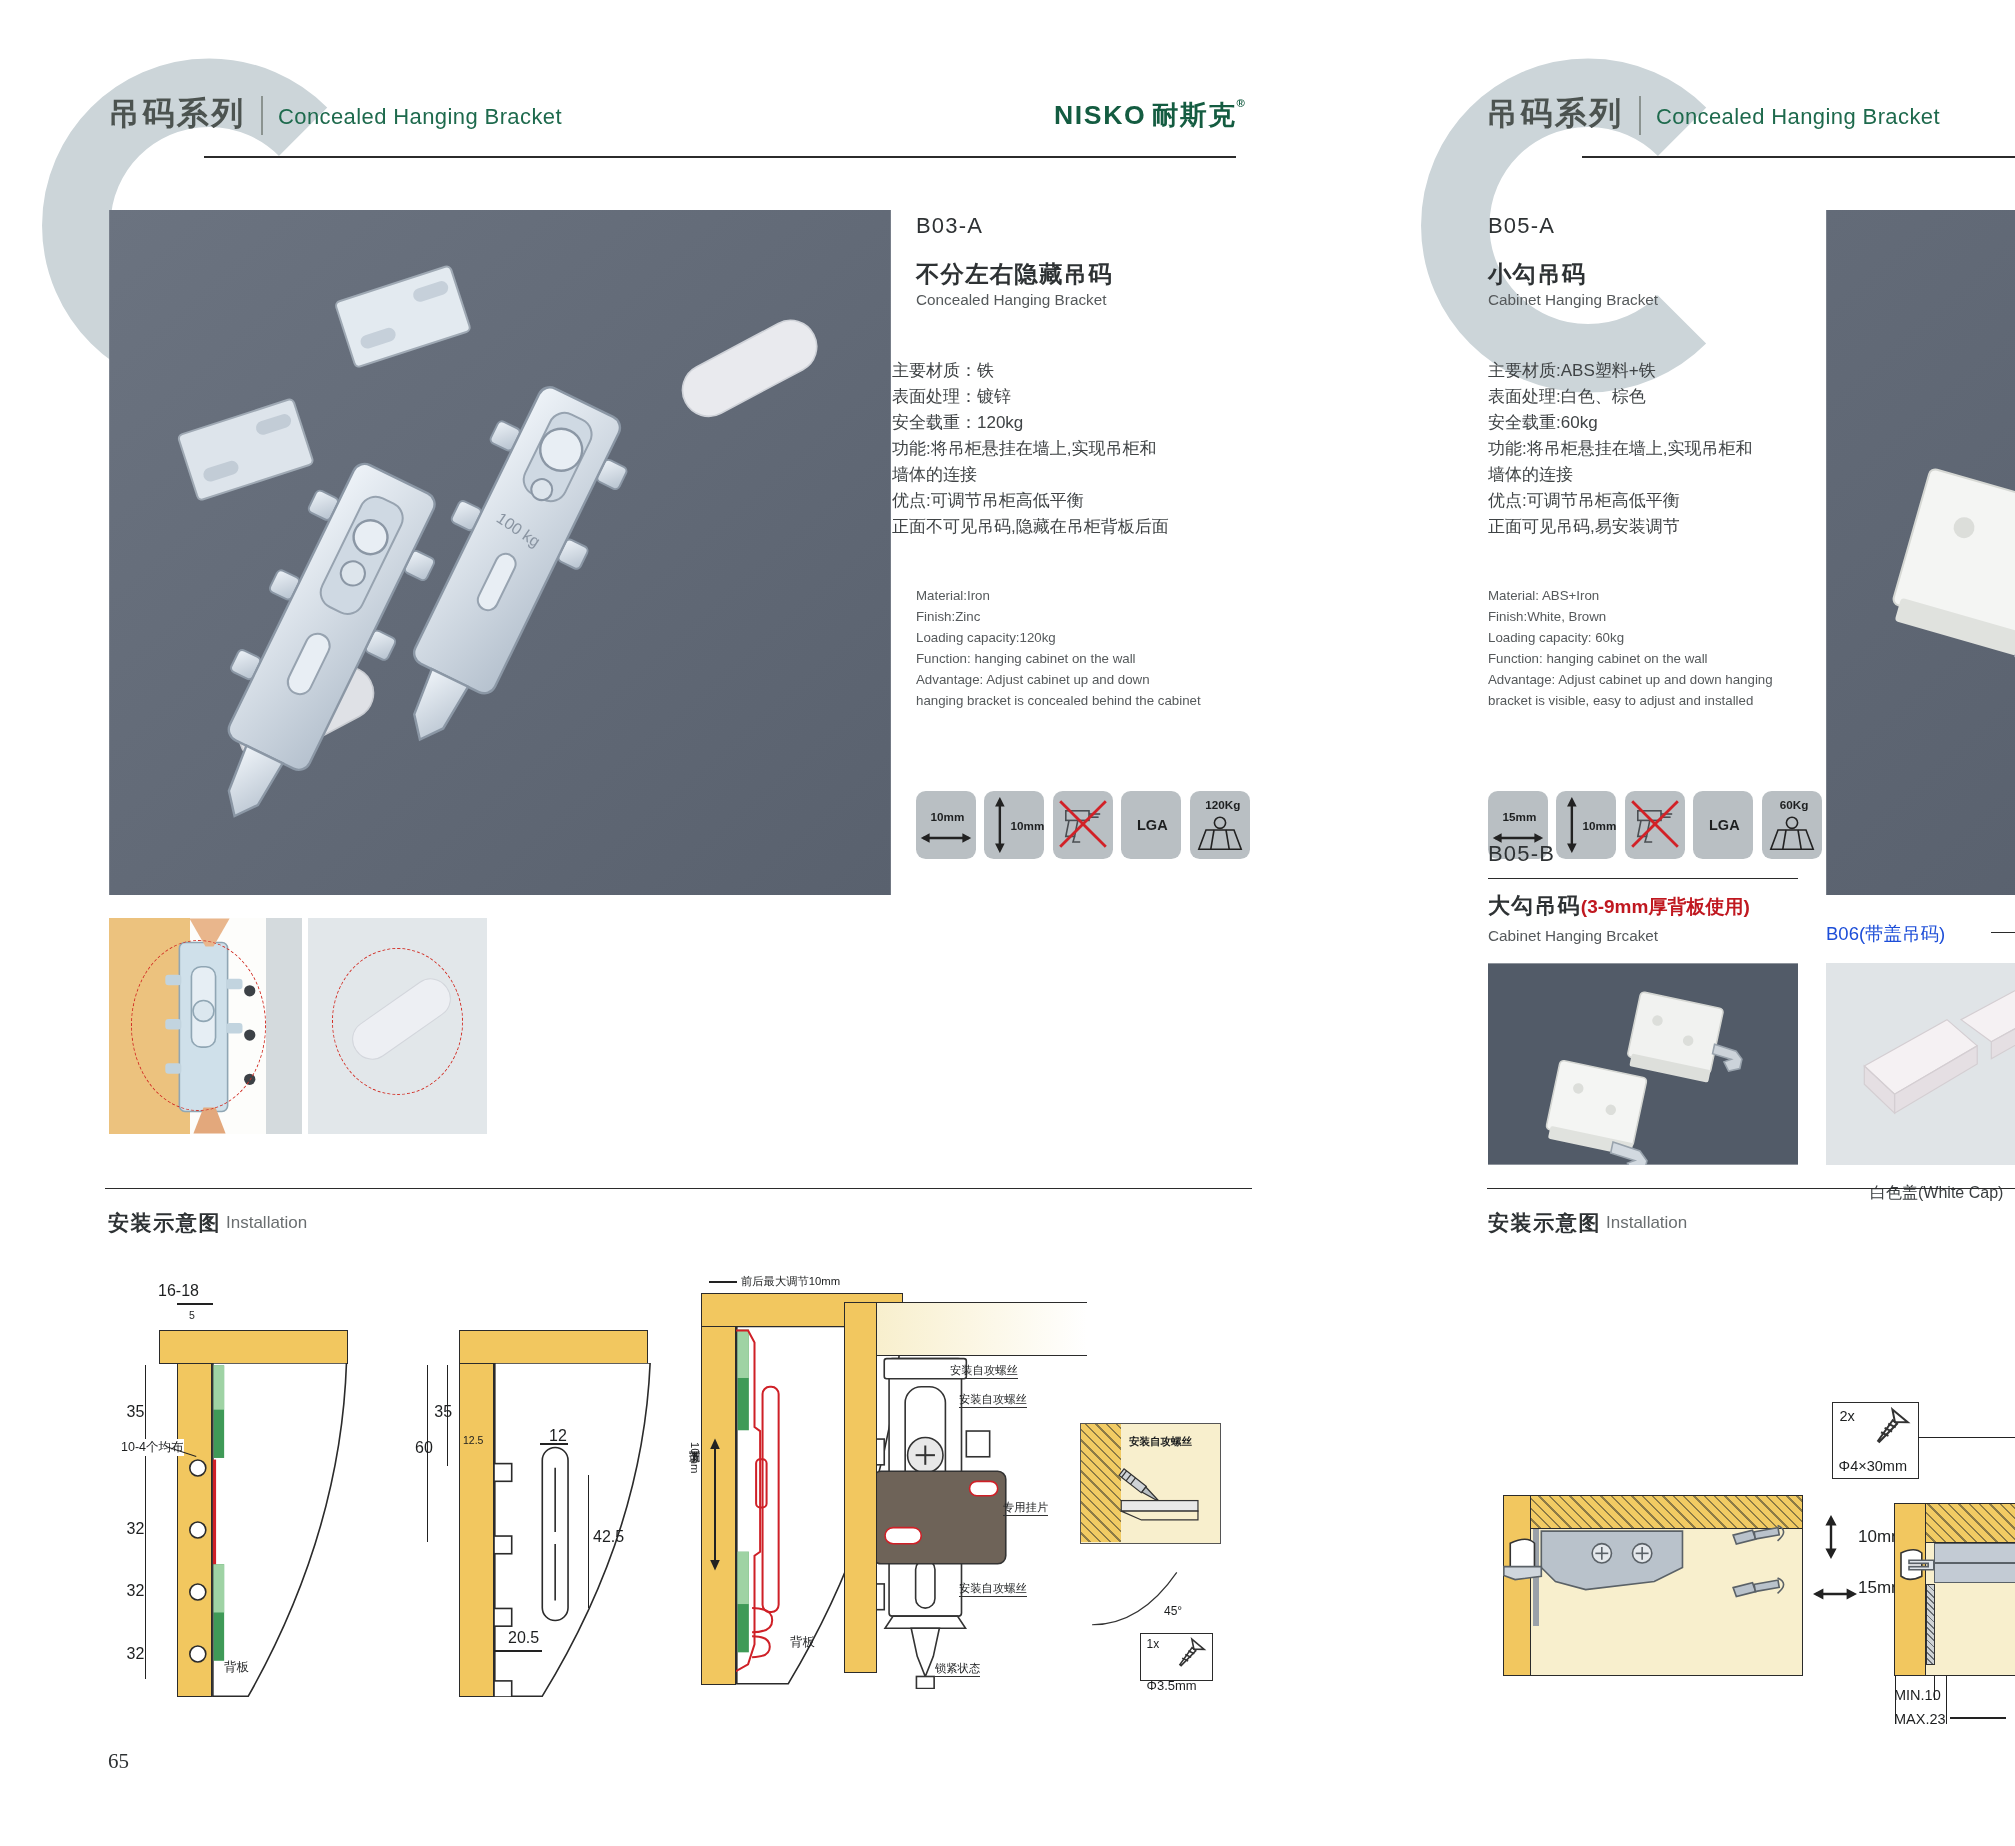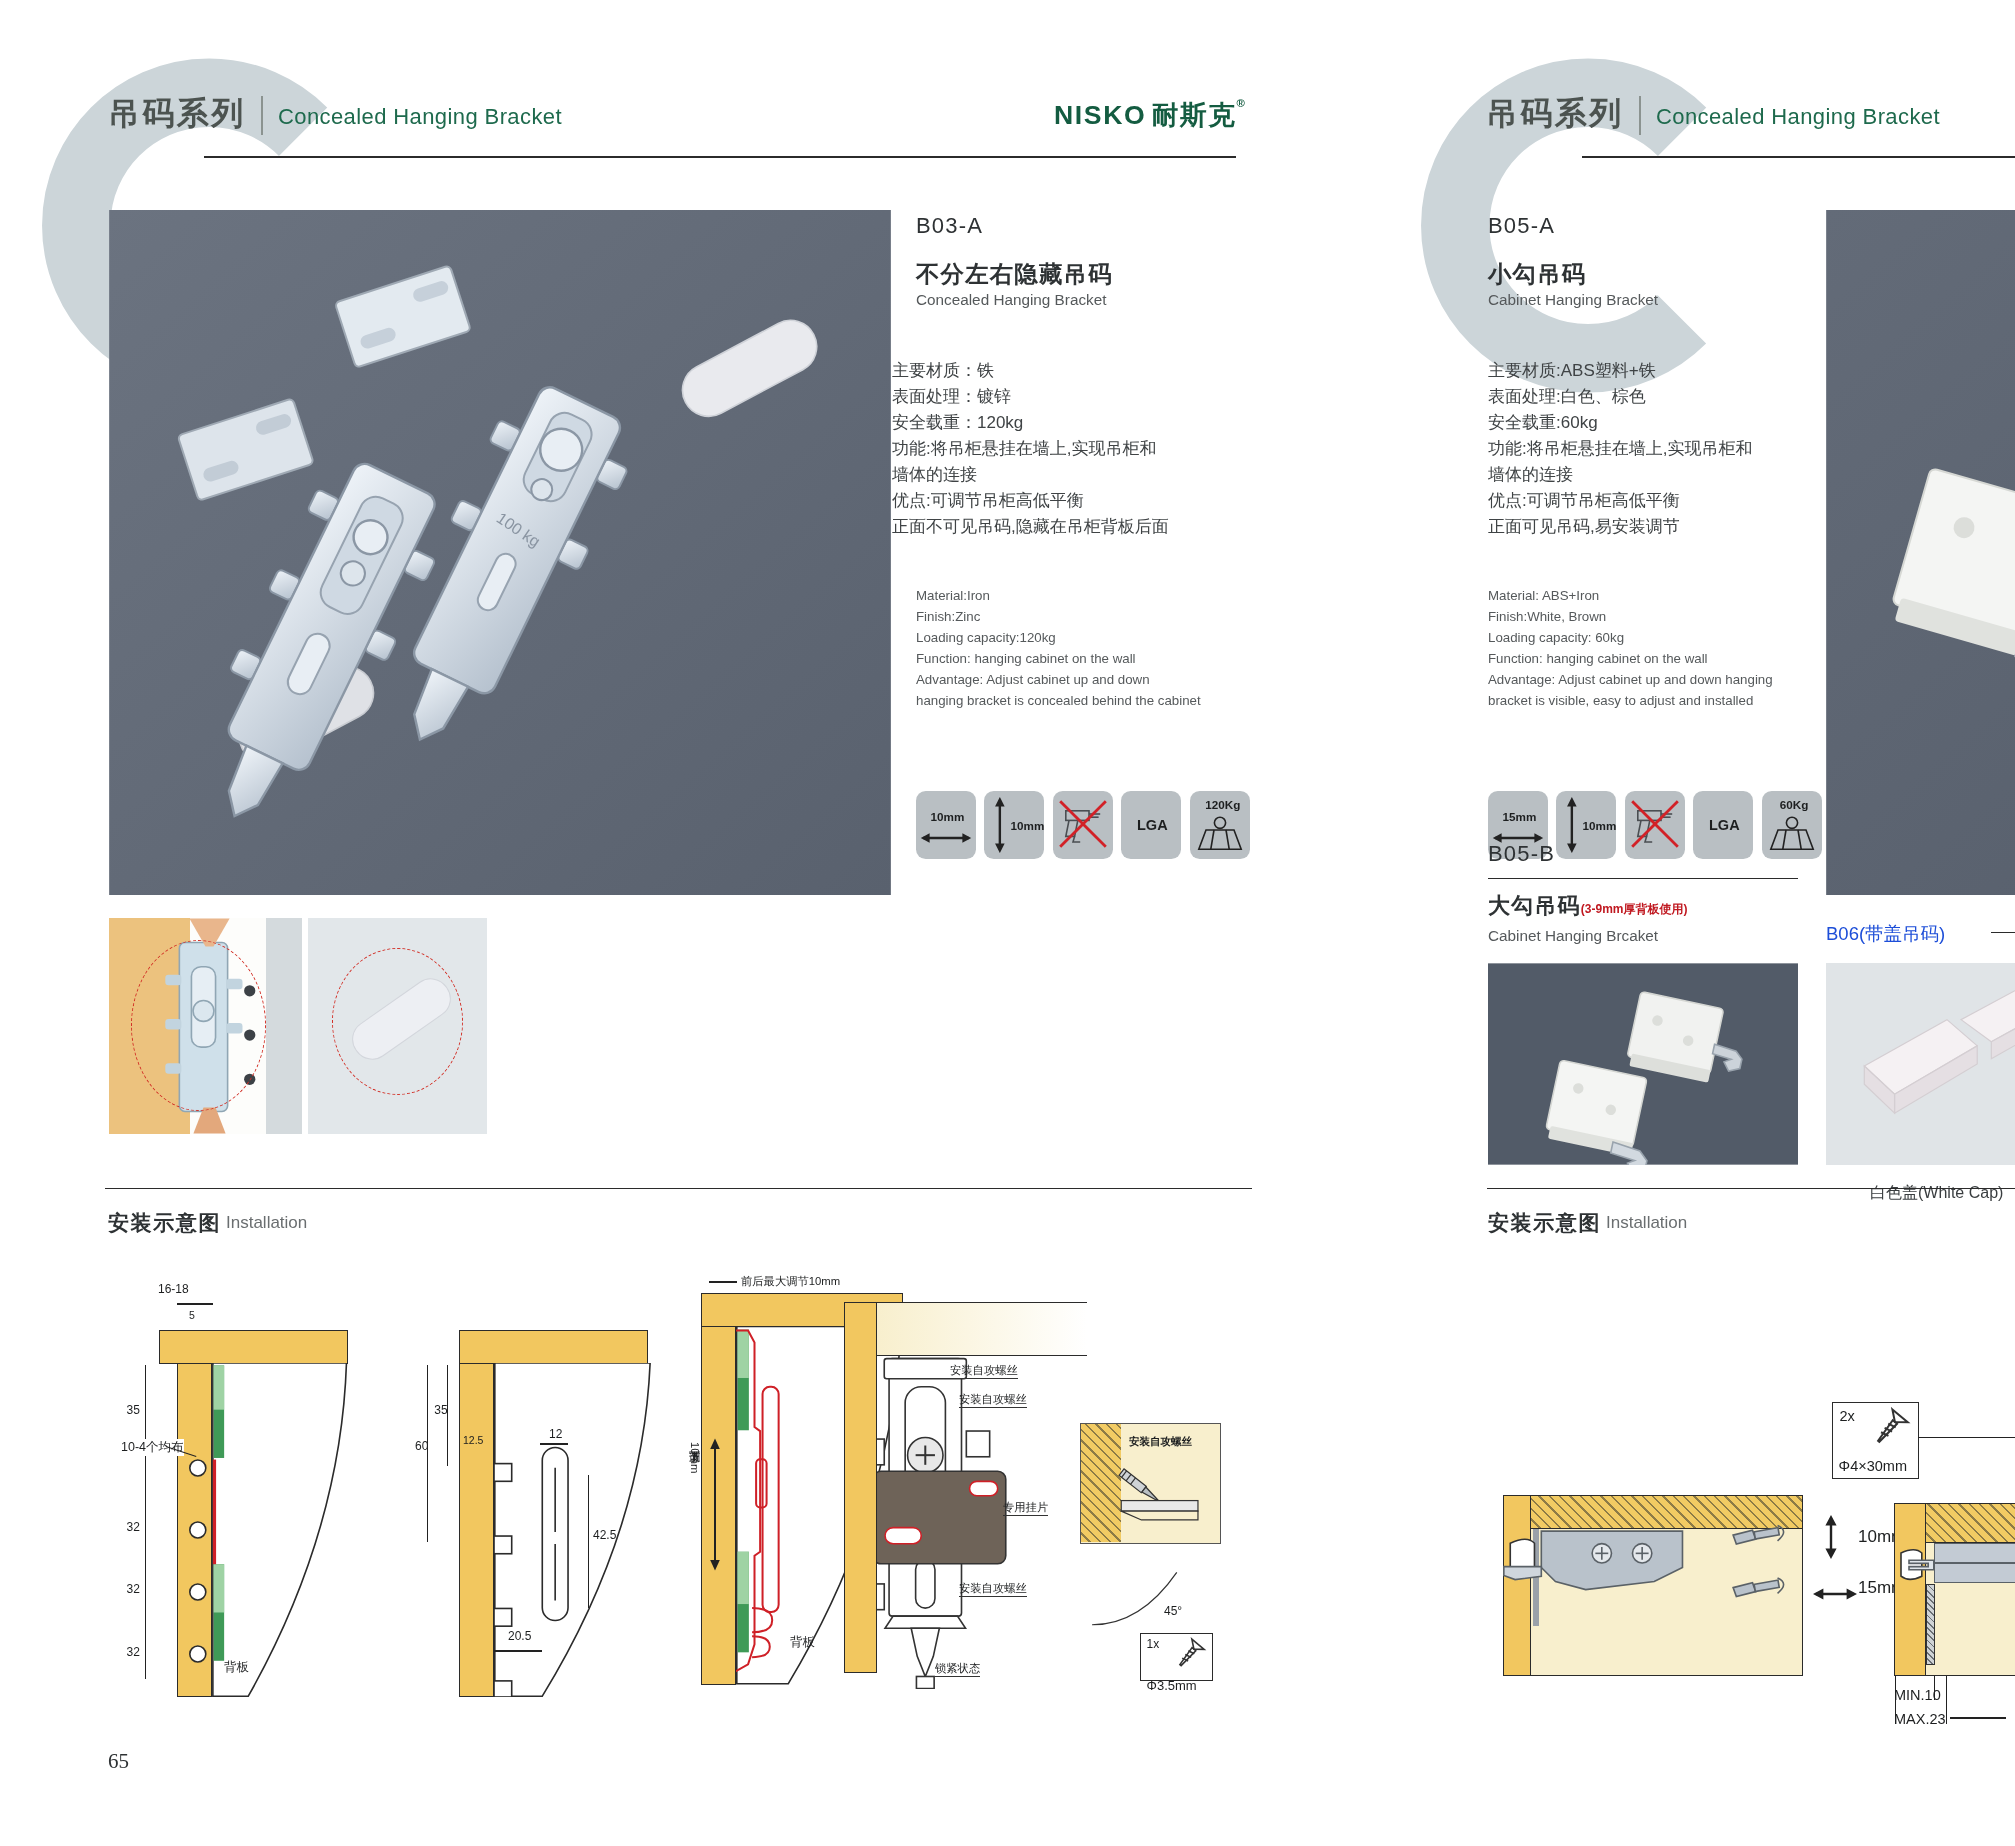--- a/index.html
+++ b/index.html
@@ -11,35 +11,35 @@
   .series-en{font-size:22px;color:#1e6a4d;letter-spacing:0.4px;}
   .vbar{width:1.6px;background:#8b9390;}
   .hline{background:#2b2b2b;height:2px;}
   .thin{background:#2b2b2b;height:1.2px;}
   .nisko{font-size:26.6px;font-weight:bold;color:#145c41;letter-spacing:1.6px;position:relative;}
   .nisko-cn{font-size:26.6px;font-weight:bold;color:#145c41;margin-left:5.6px;}
   .reg{font-size:11.3px;color:#145c41;vertical-align:top;}
   
   .model{font-size:22px;color:#2e3234;letter-spacing:1.2px;}
   .title-cn{font-size:23.4px;font-weight:bold;color:#2e3234;letter-spacing:1.2px;}
-  .title-note{font-size:12px;font-weight:bold;color:#c01820;text-align:center;}
+  .title-note{font-size:19px;font-weight:bold;color:#c01820;text-align:center;}
   .title-en{font-size:15.3px;color:#55595b;}
   .spec-cn div{font-size:17px;color:#3f4345;line-height:26px;}
   .spec-en div{font-size:13.3px;color:#55595b;line-height:21px;}
   
   .badge{position:absolute;width:60px;height:68px;background:#b9bfc3;border-radius:9.7px;}
   .b-lbl{position:absolute;font-size:11.7px;font-weight:bold;color:#1d1f20;}
   
   .photo{position:absolute;}
   .caption{font-size:16px;color:#3a3e40;margin-top:9px;}
   
   .inst-cn{font-size:21px;font-weight:bold;color:#2e3234;letter-spacing:1.6px;}
   .inst-en{font-size:17px;color:#6a6e70;}
   .pagenum{font-size:21px;color:#2e3234;font-family:"Liberation Serif",serif;}
-  .dim{position:absolute;font-size:12px;color:#1d1f20;white-space:nowrap;}
+  .dim{position:absolute;font-size:16px;color:#1d1f20;white-space:nowrap;}
   .dlabel{position:absolute;font-size:12.5px;color:#1d1f20;white-space:nowrap;}
   .panel{position:absolute;}
   .hatch{background:repeating-linear-gradient(45deg,#f2cb63 0 5.6px,#8d7b46 5.6px 7.3px);border:1.2px solid #2b2b2b;box-sizing:border-box;}
   .wood{background:#f2c75f;border:1.2px solid #2b2b2b;box-sizing:border-box;}
   .line{position:absolute;background:#222;}
   .dashel{position:absolute;border:1.6px dashed #d23027;border-radius:50%;}
   .box-screw{position:absolute;background:#fff;border:1.2px solid #2b2b2b;box-sizing:border-box;}
   .cap-white .ctop{fill:#f5f1f3;stroke:#d4ced2;} .cap-white .cfront{fill:#e5dfe3;stroke:#d4ced2;}
   .capcard{position:absolute;background:#e0e4e7;}
 </style>

